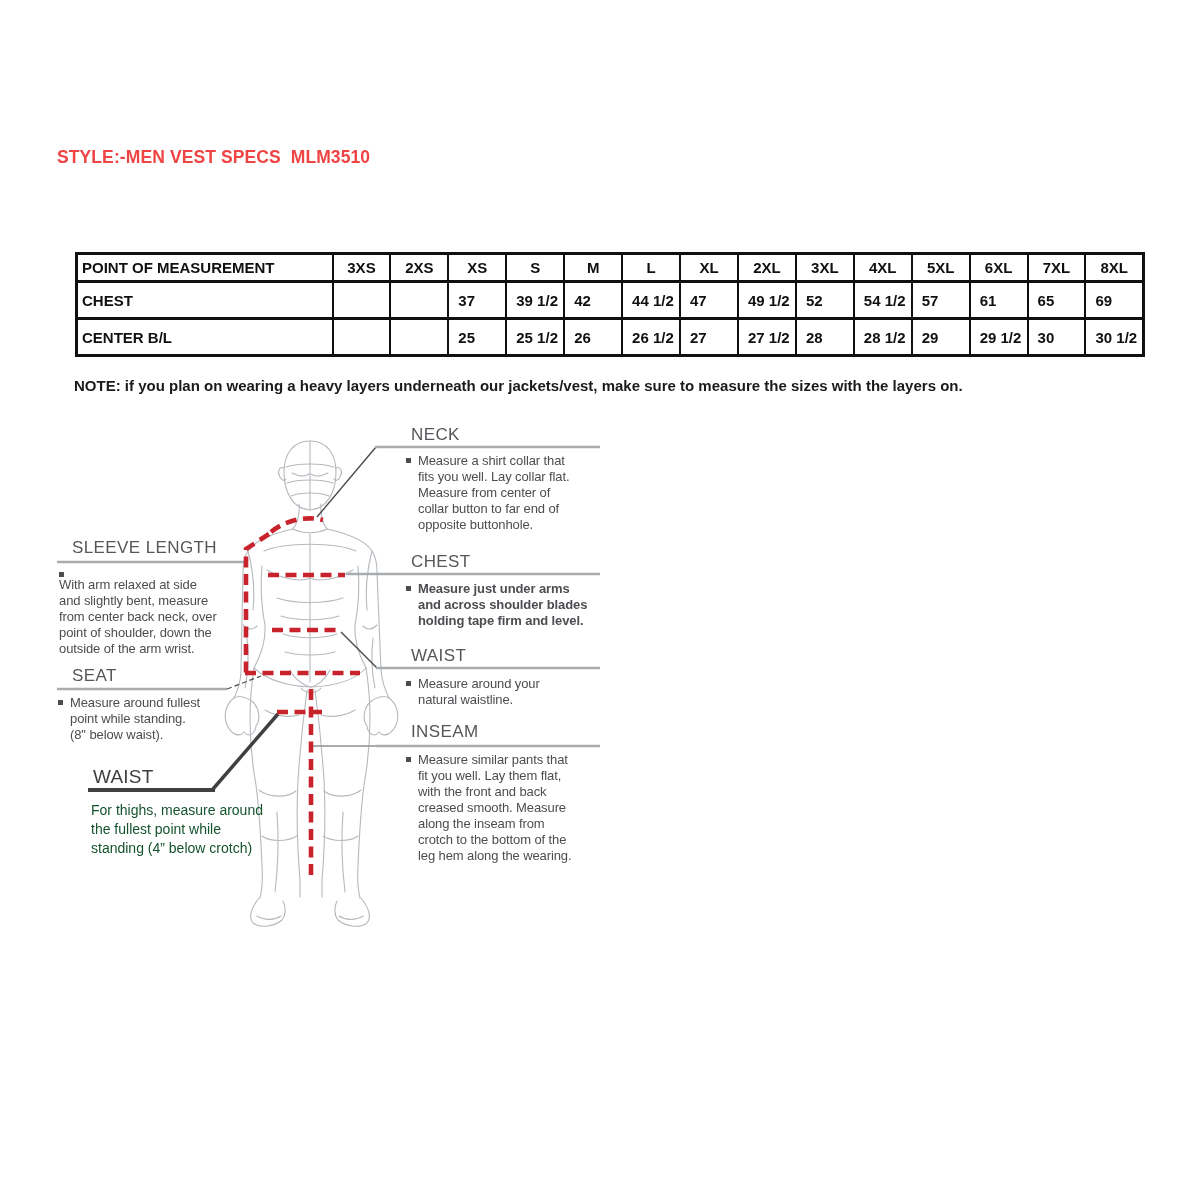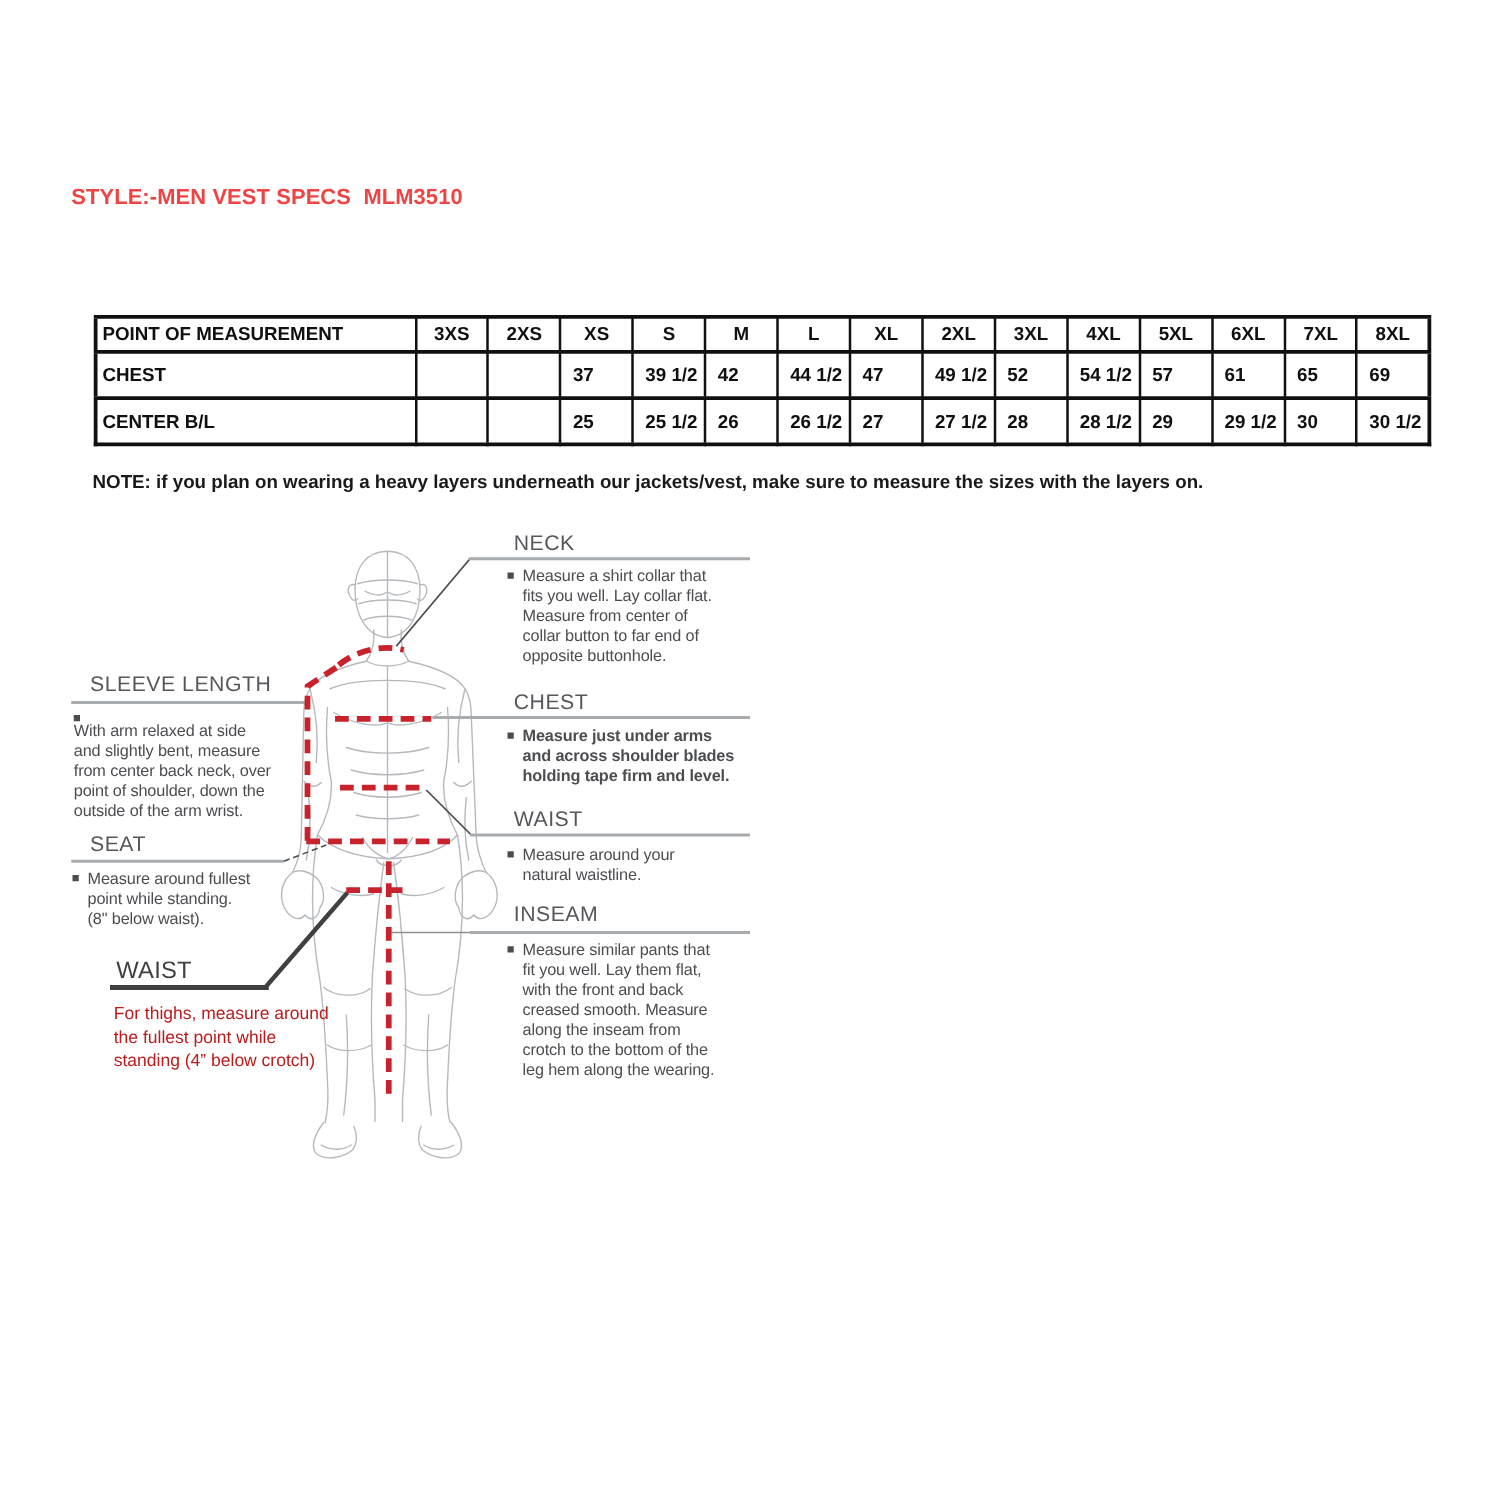--- a/index.html
+++ b/index.html
@@ -42,21 +42,21 @@
     position:absolute; font-size:17px; color:#56575b; letter-spacing:0.4px;
     white-space:nowrap;
   }
   .dg-body { position:absolute; display:flex; }
   .bullet {
     width:5px; height:5px; background:#4b4d50; margin:5px 7px 0 0; flex:0 0 auto;
   }
   .dg-lines { font-size:13px; line-height:16px; color:#4b4d50; letter-spacing:-0.1px; }
   .dg-lines div { white-space:nowrap; }
   .thigh-heading { color:#3e3f41; font-size:19px; letter-spacing:0.2px; }
-  .thigh-body .dg-lines { font-size:14px; line-height:19px; color:#b91c1c; letter-spacing:0; }
+  .thigh-body .dg-lines { font-size:14px; line-height:19px; color:#14532d; letter-spacing:0; }
 </style>
 </head>
 <body>
 
 <div class="page">
 
   <div class="doc-title">STYLE:-MEN VEST SPECS  MLM3510</div>
 
   <div class="size-table-wrap">
     <table class="size-table">

